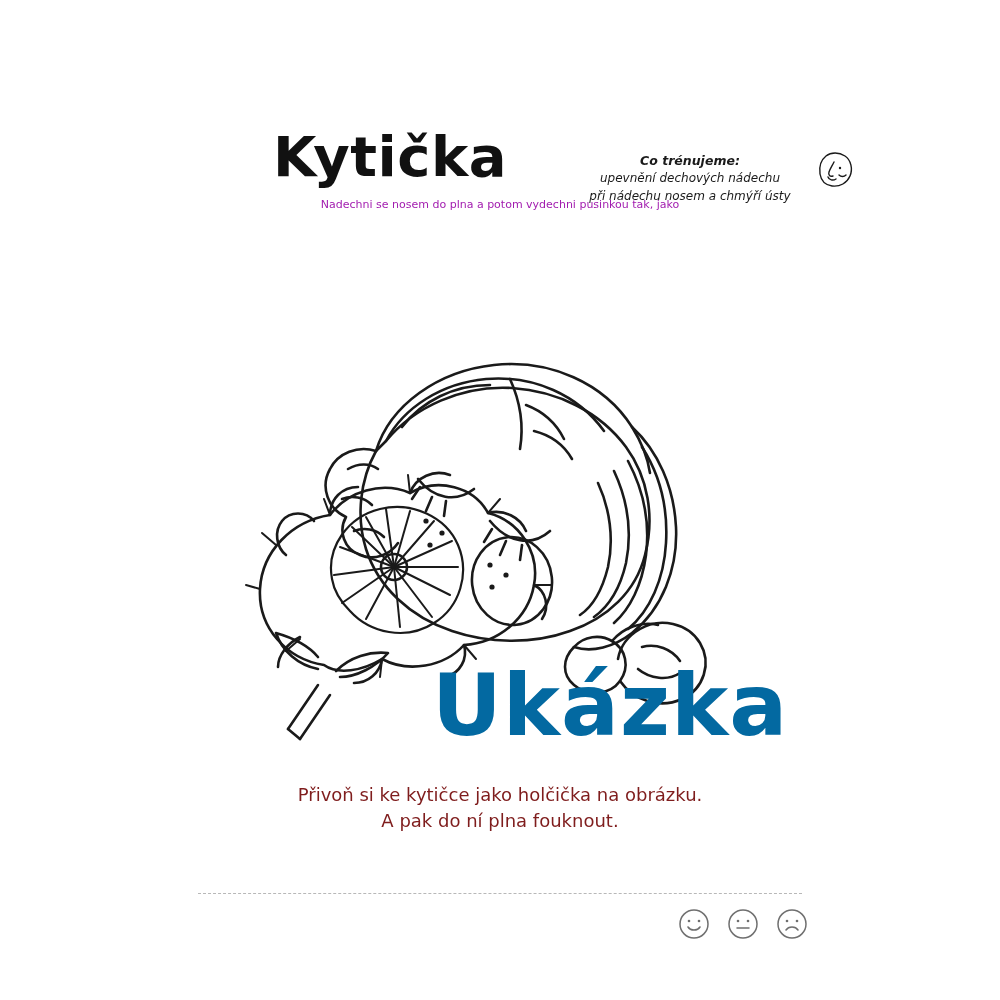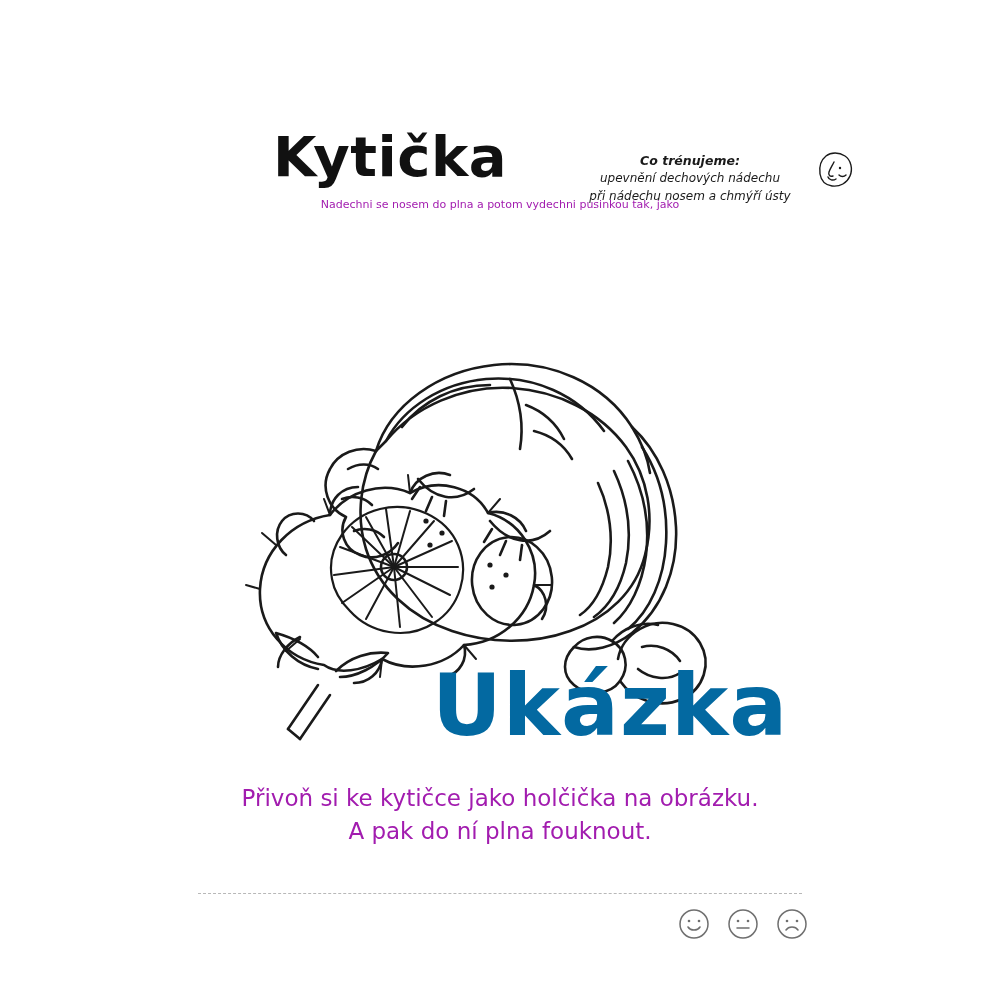--- a/index.html
+++ b/index.html
@@ -111,23 +111,23 @@
     margin-left: 22px;
   }
 
   
   .instruction-bottom {
     position: absolute;
     left: 150px;
     top: 782px;
     width: 700px;
     text-align: center;
-    font-size: 23px;
+    font-size: 18px;
     line-height: 1.42;
-    color: #a21caf;
+    color: #7f1d1d;
   }
 
   
   .divider {
     position: absolute;
     left: 198px;
     top: 893px;
     width: 604px;
     border-top: 1.5px dashed #b8b8b8;
   }

